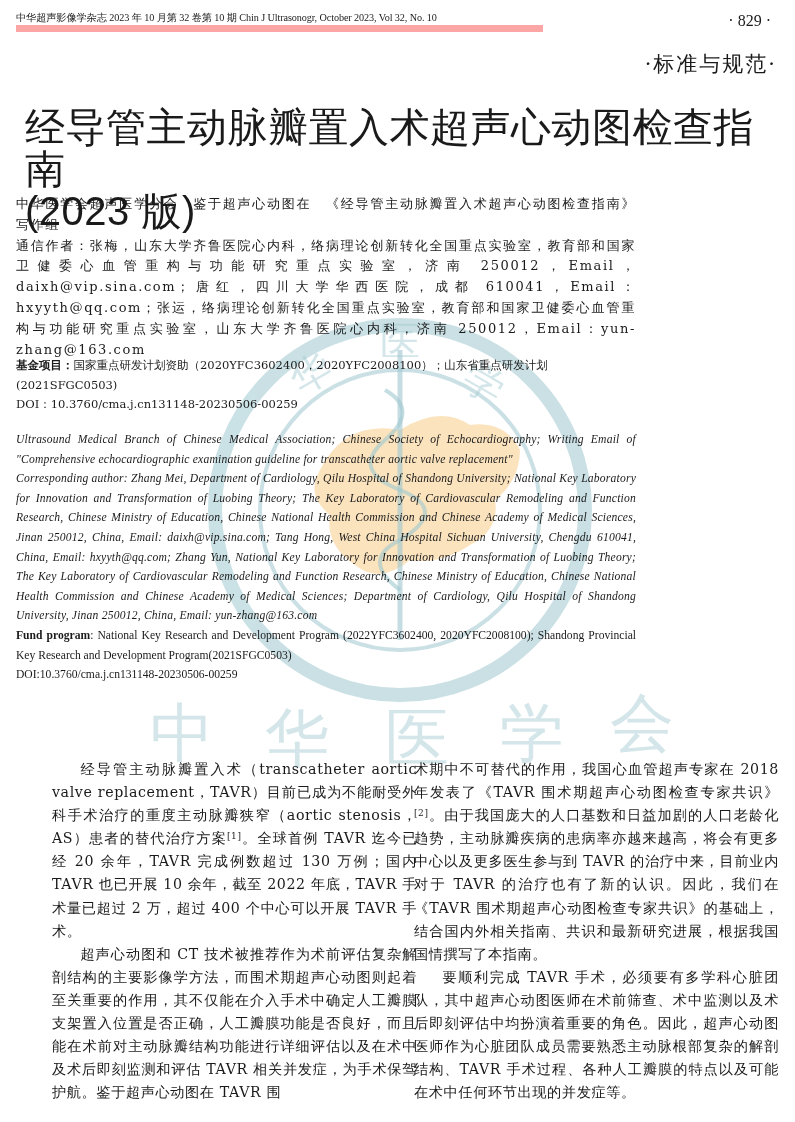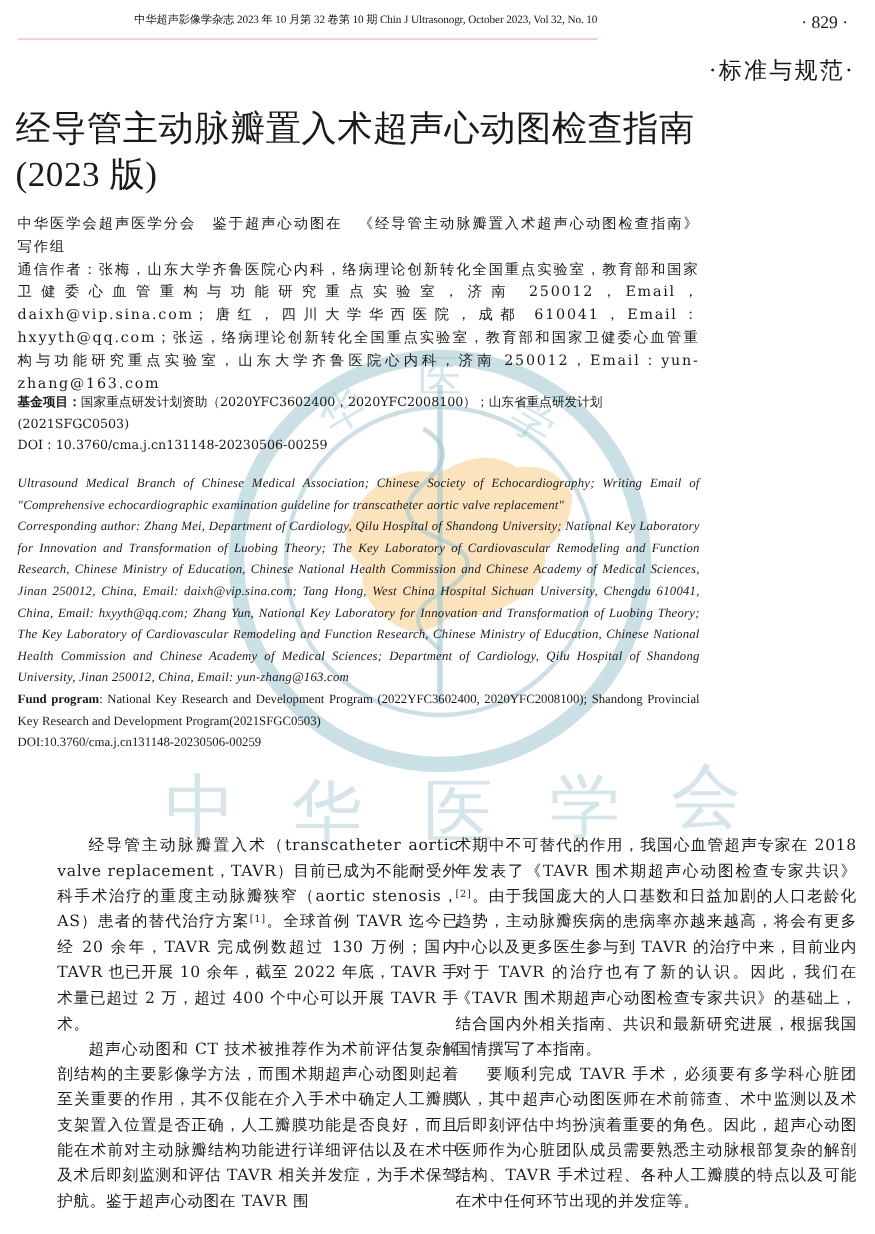--- a/index.html
+++ b/index.html
@@ -5,29 +5,29 @@
   html, body { margin: 0; padding: 0; }
   body {
     width: 795px; height: 1122px; background: #ffffff; position: relative; overflow: hidden;
     font-family: "DejaVu Serif", "Liberation Serif", serif; color: #1a1a1a;
   }
   .watermark { position: absolute; left: 0; top: 0; width: 795px; height: 1122px; pointer-events: none; z-index: 0; }
   .content { position: relative; z-index: 1; }
 
   .running-header {
     position: absolute; left: 16px; top: 11px; width: 527px;
-    font-size: 10.2px; white-space: nowrap; border-bottom: 1px solid #fca5a5; padding-bottom: 10px;
-    font-family: "Liberation Serif", serif; letter-spacing: -0.1px; text-align: right;
+    font-size: 10.2px; white-space: nowrap; border-bottom: 7px solid #fca5a5; padding-bottom: 0;
+    font-family: "Liberation Serif", serif; letter-spacing: -0.1px;
   }
   .page-number { position: absolute; right: 24px; top: 12px; font-size: 16px; font-family: "Liberation Serif", serif; }
   .column-label { position: absolute; right: 18px; top: 50px; font-size: 21px; letter-spacing: 2px; font-family: "DejaVu Serif", serif; }
 
   .title {
-    position: absolute; left: 14px; top: 95px; font-size: 32px; line-height: 42px; font-weight: normal;
-    font-family: Liberation Serif, serif; margin: 0; letter-spacing: 0.5px;
+    position: absolute; left: 14px; top: 95px; font-size: 40px; line-height: 42px; font-weight: normal;
+    font-family: Liberation Sans, sans-serif; margin: 11px; letter-spacing: 0.5px;
   }
   .meta { position: absolute; left: 16px; width: 620px; font-size: 13px; line-height: 20.8px; letter-spacing: 1.6px; font-family: "DejaVu Serif", serif; }
   .meta p { margin: 0; text-align: justify; }
 
   .fund { position: absolute; left: 16px; top: 356px; width: 620px; font-size: 11.5px; line-height: 19.6px; font-family: "DejaVu Serif", serif; }
   .fund p { margin: 0; }
   .bold { font-weight: bold; }
 
   .en-block { position: absolute; left: 16px; top: 430px; width: 620px; font-family: "Liberation Serif", serif; font-size: 11.6px; line-height: 19.6px; }
   .en-block p { margin: 0; text-align: justify; }

